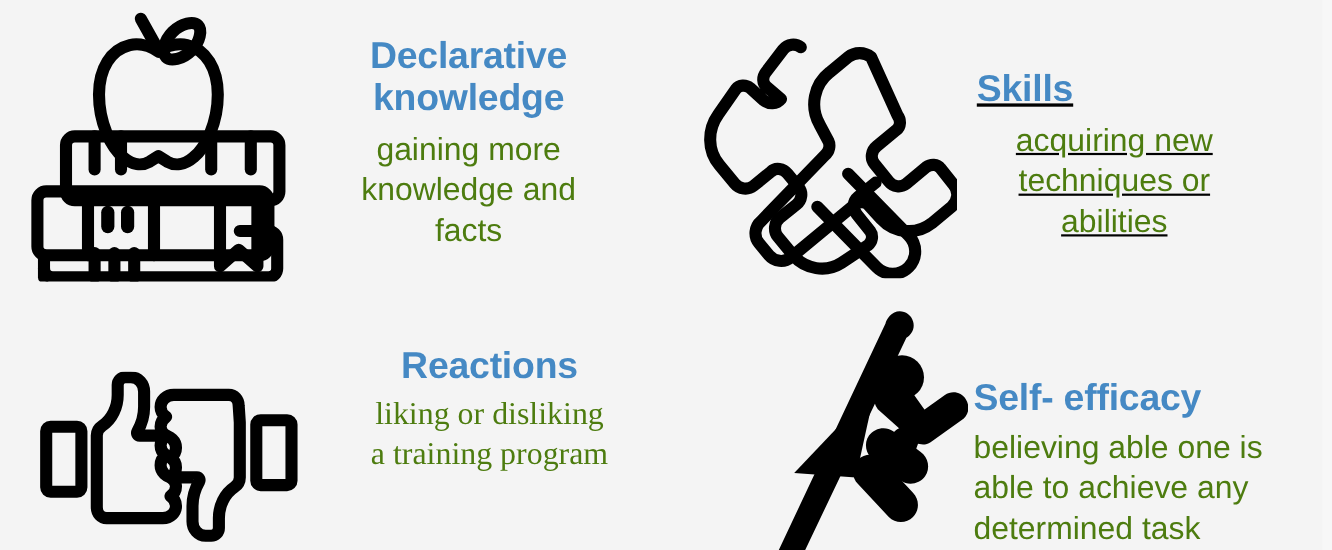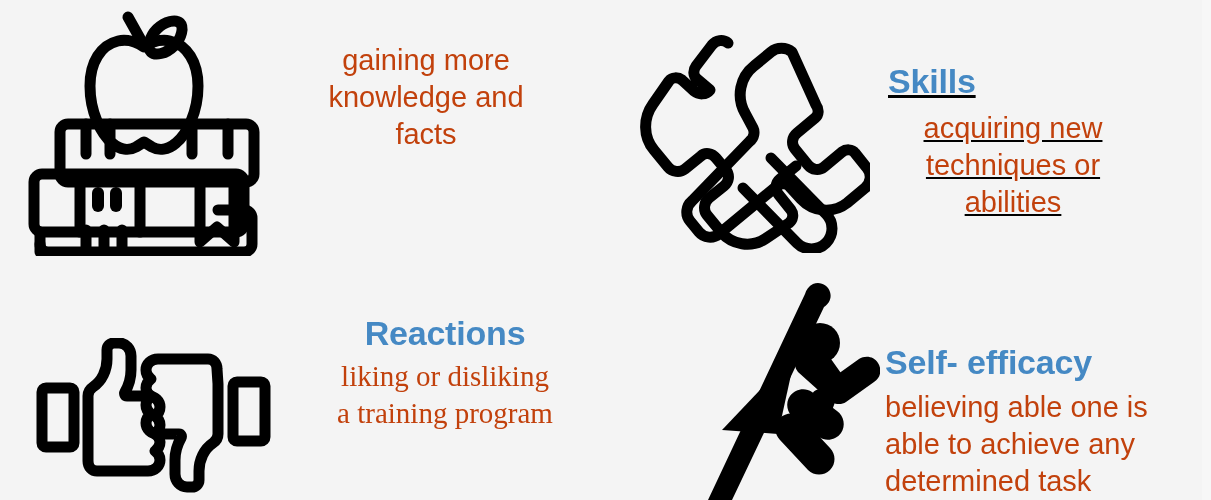--- a/index.html
+++ b/index.html
@@ -59,21 +59,21 @@
   .heading {
     color: #4589c4;
     font-weight: bold;
     font-size: 34px;
     line-height: 1.12;
     letter-spacing: -0.2px;
     margin: 0;
     white-space: pre-line;
   }
   .body {
-    color: #c2410c;
+    color: #4d7c0f;
     font-size: 29px;
     line-height: 1.28;
     margin: 0;
     white-space: pre-line;
   }
 
   
   .cell-tl .icon-wrap { width: 245px; margin-left: 22px; margin-top: 6px; }
   .cell-tl .text-wrap { width: 258px; margin-left: 30px; margin-top: 32px; text-align: center; }
   .cell-tl .body { text-align: center; margin-top: 10px; }
@@ -126,20 +126,22 @@
         <path d="M18 226 V238 a8 8 0 0 0 8 8 H222 a8 8 0 0 0 8 -8 V212 a8 8 0 0 0 -8 -8 H196"></path>
         <path d="M18 246 V238"></path>
         <path d="M64 224 V246"></path>
         <path d="M82 224 V246"></path>
         <path d="M100 224 V246"></path>
 
         <path d="M178 172 V236 l17 -15 l17 15 V172"></path>
       </svg>
     </div>
     <div class="text-wrap">
+      <div class="heading">Declarative
+knowledge</div>
       <div class="body">gaining more
 knowledge and
 facts</div>
     </div>
   </div>
 
   <div class="cell cell-tr">
     <div class="icon-wrap">
       <svg width="230" height="235" viewBox="0 0 230 235" fill="none" stroke="#000000" stroke-width="11" stroke-linecap="round" stroke-linejoin="round">
 

